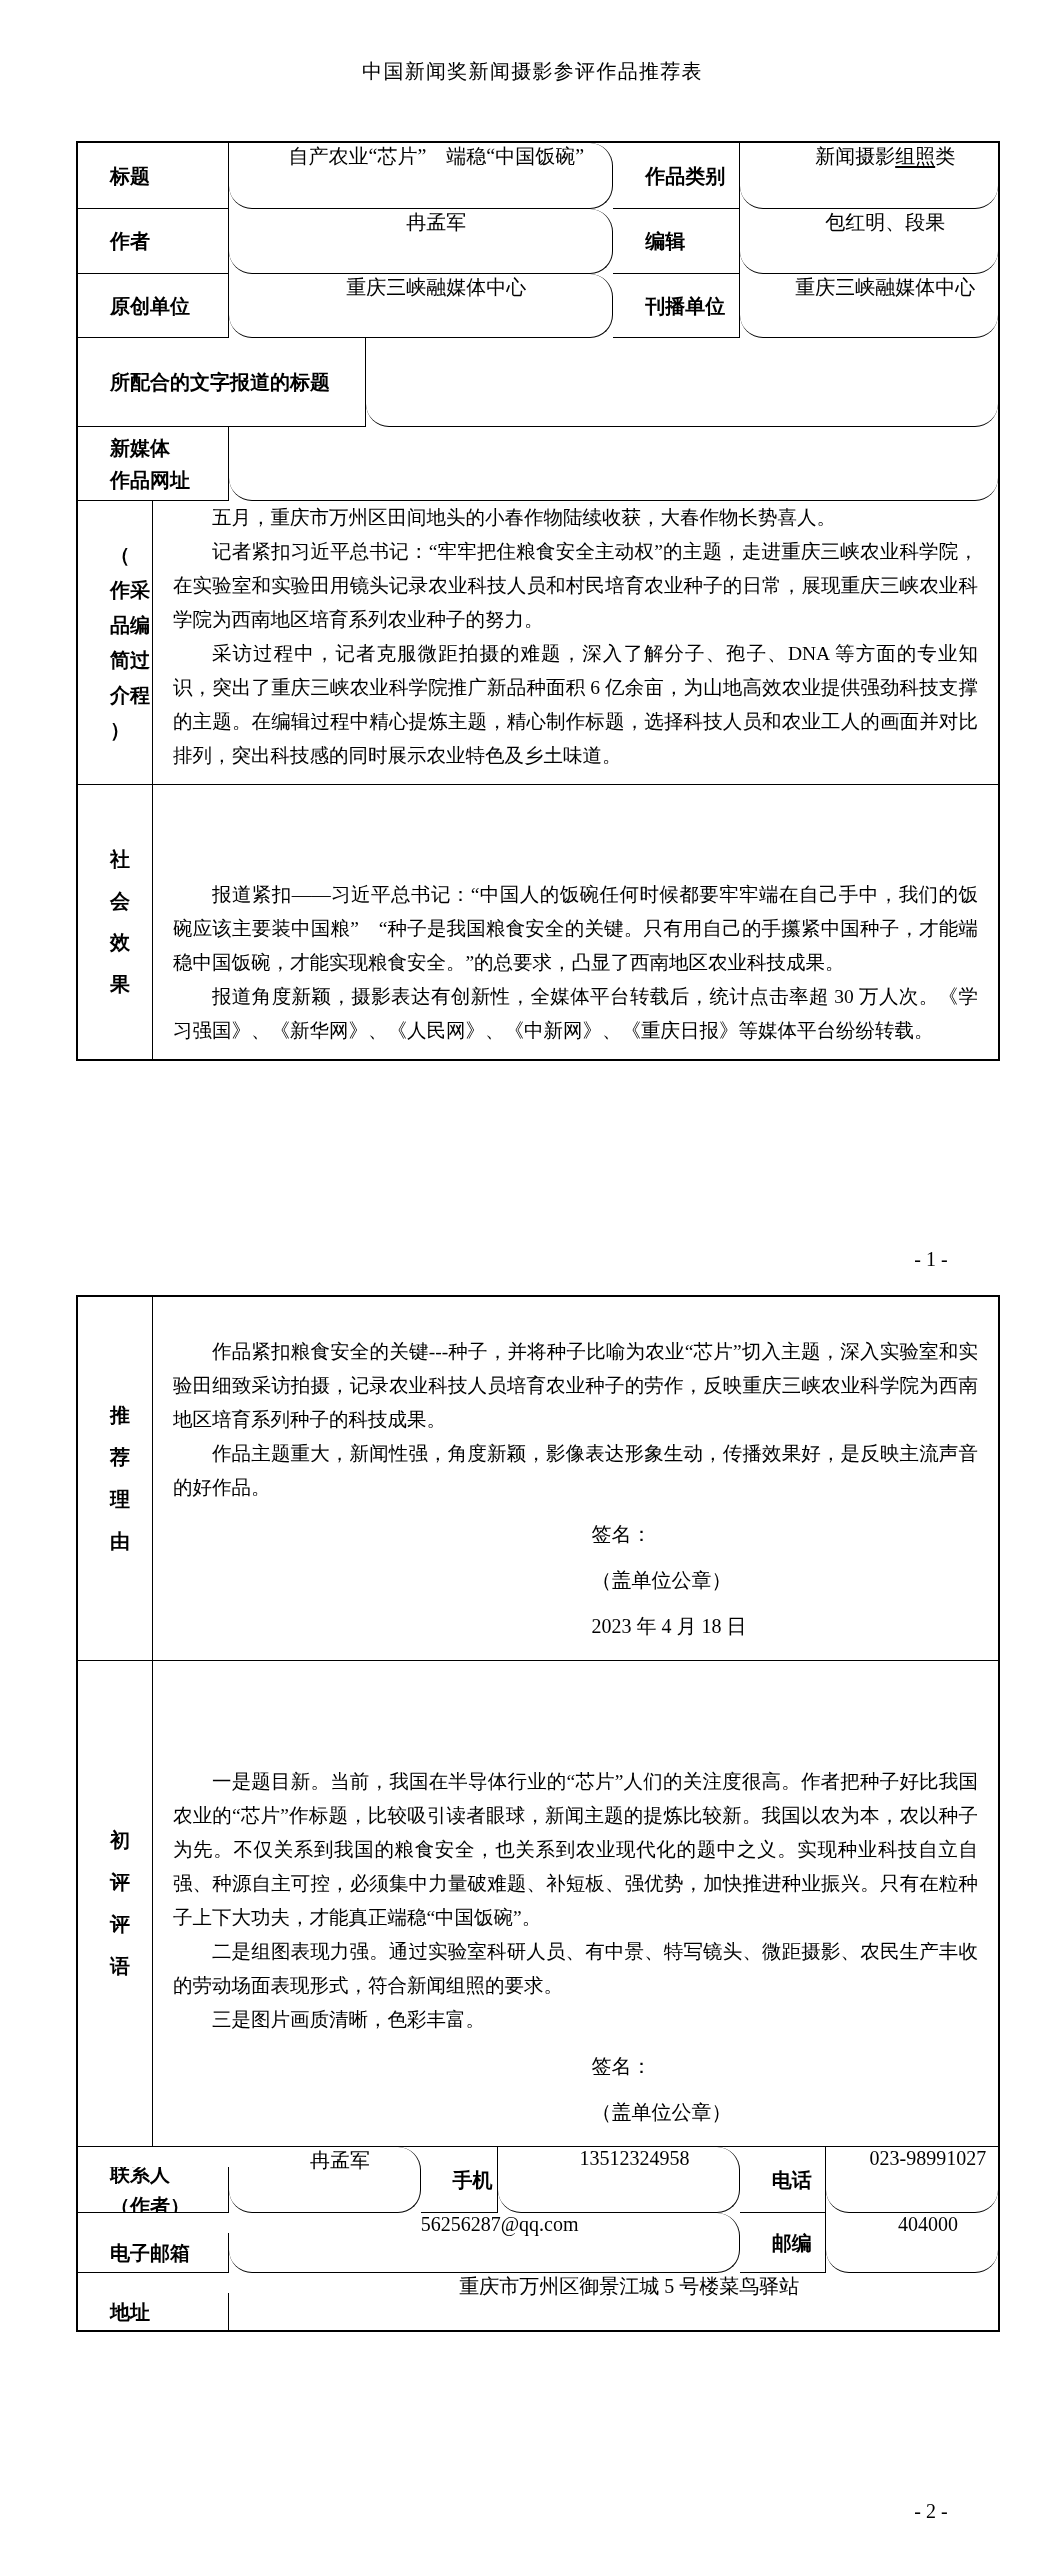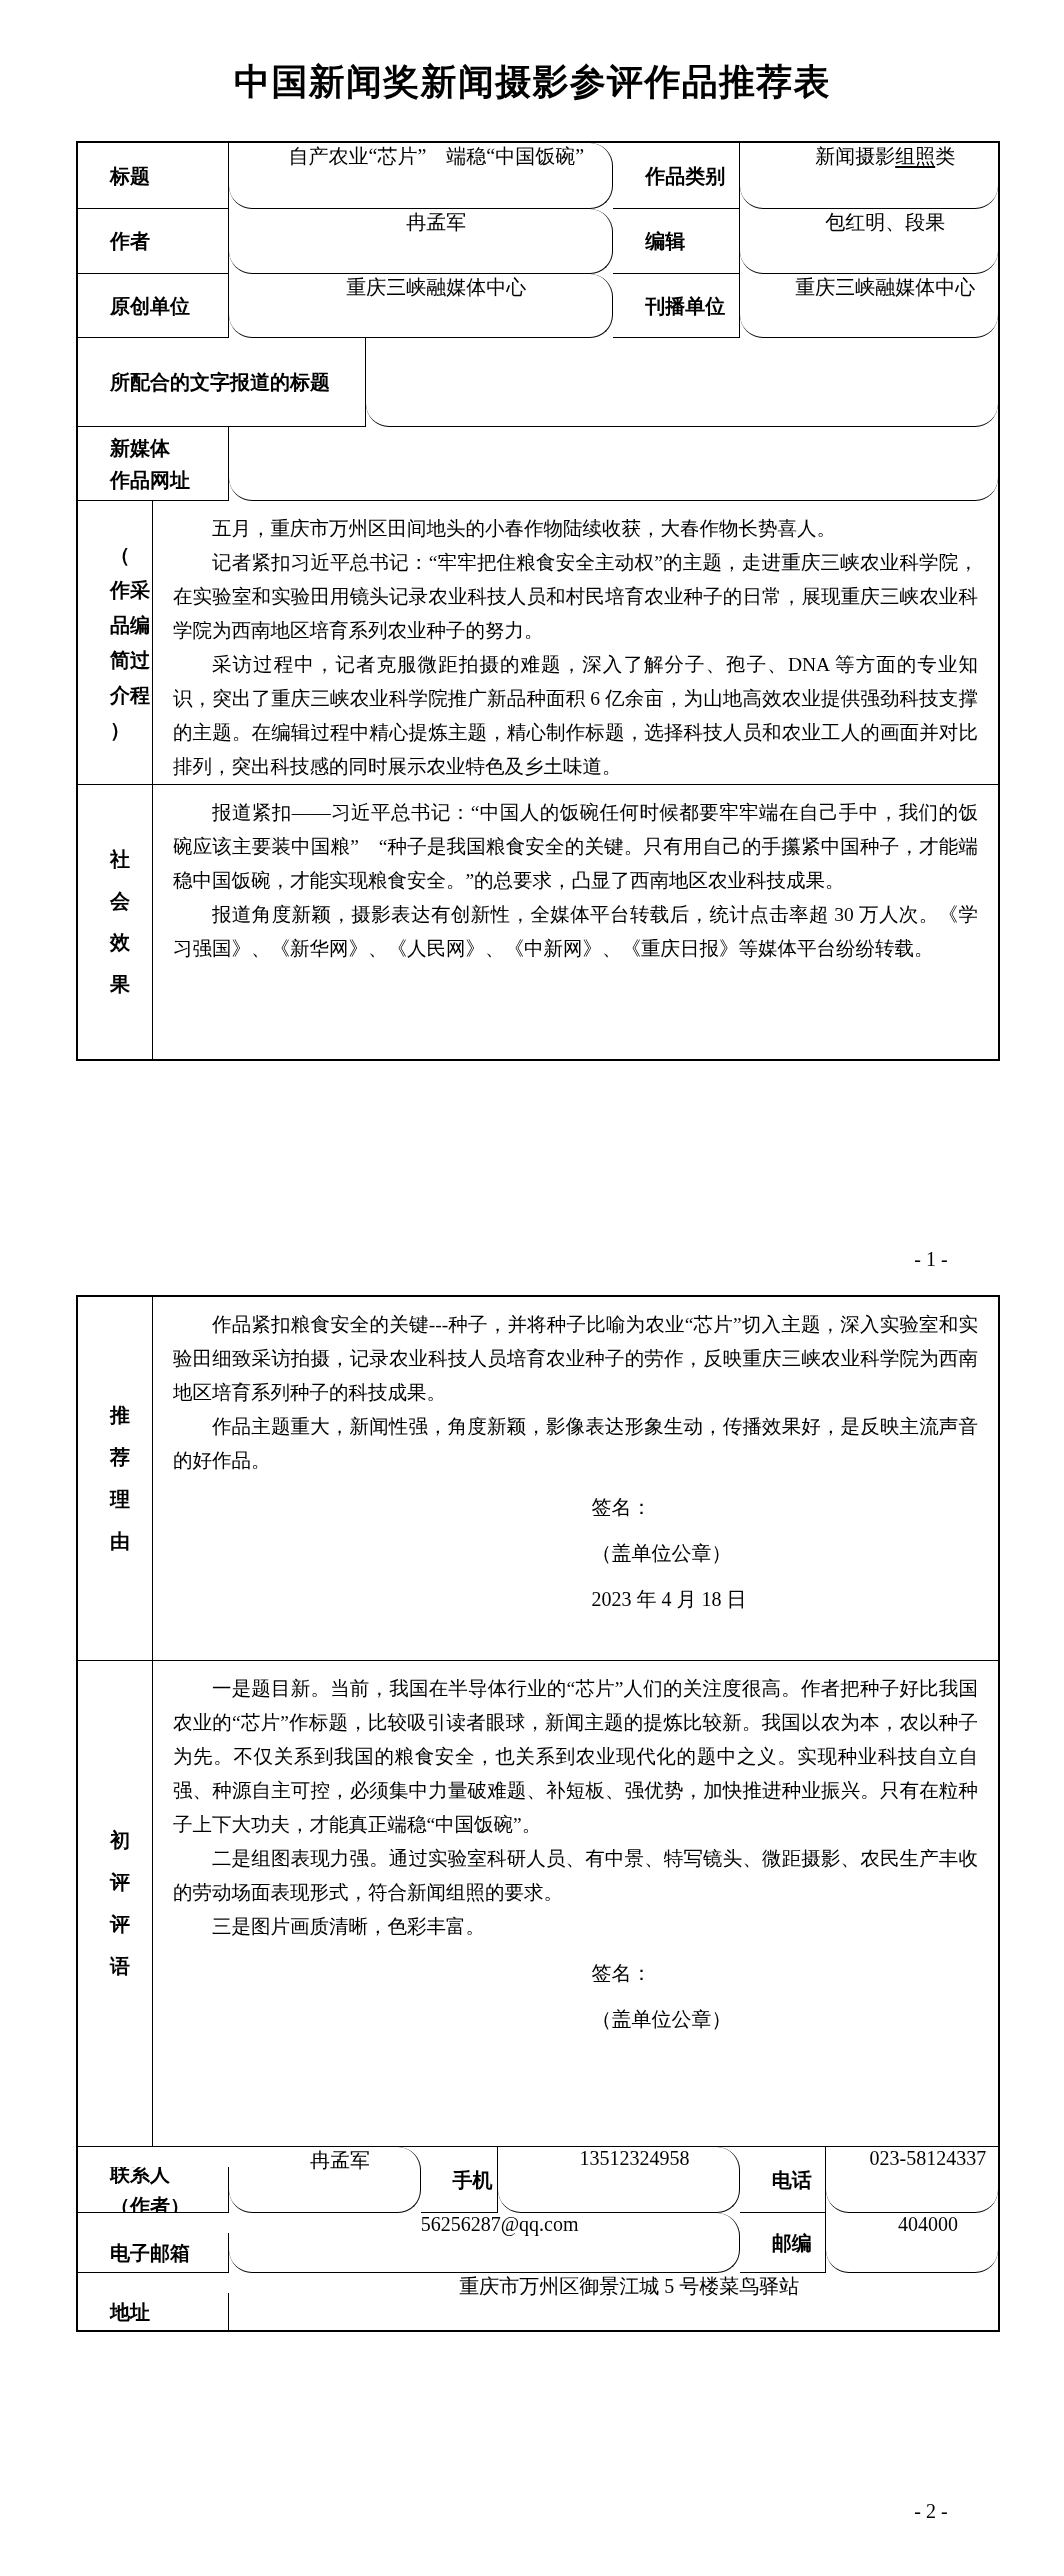--- a/index.html
+++ b/index.html
@@ -5,21 +5,21 @@
   html,body { margin:0; padding:0; background:#ffffff; }
   body {
     width:1065px; height:2576px;
     font-family:"Liberation Serif","DejaVu Serif",serif;
     color:#000;
   }
   .doc { position:relative; width:1065px; height:2576px; background:#fff; overflow:hidden; }
 
   .doc-title {
     position:absolute; top:58px; left:0; width:100%;
-    text-align:center; font-size:36px; font-weight:bold; letter-spacing:1.3px;
+    text-align:center; font-size:20px; font-weight:normal; letter-spacing:1.3px;
   }
 
   .tbl {
     position:absolute; left:76px; width:924px;
     border:2px solid #000; box-sizing:border-box;
     background:#fff;
   }
   .tbl1 { top:141px; }
   .tbl2 { top:1295px; }
 
@@ -42,21 +42,21 @@
   .wideL { width:31.27%; } .wideV { width:68.73%; }
 
   
   .vlab { width:8.15%; font-weight:bold; font-size:20px; flex-direction:column; text-align:center; }
   .vlab .vchar { display:block; }
   .gap22 .vchar { margin:7.4px 0; }
   .vline { display:block; line-height:1.75; }
 
   .vbody {
     width:91.85%;
-    display:flex; flex-direction:column; justify-content:flex-start;
+    display:flex; flex-direction:column; justify-content:flex-end;
     align-items:stretch;
     padding:10.7px 20px;
   }
   .para {
     margin:0; text-indent:2em; font-size:19.5px; line-height:34px;
     text-align:justify; text-justify:inter-ideograph;
   }
   .sign { margin-left:52%; margin-top:6.7px; font-size:20px; line-height:46px; }
   .sign div { white-space:nowrap; }
 
@@ -213,21 +213,21 @@
         <span>（作者）</span>
       </div>
       <div class="cell value c2">冉孟军</div>
       <div class="cell label c3">
           <span>手机</span>
         </div>
       <div class="cell value c4">13512324958</div>
       <div class="cell label c5">
           <span>电话</span>
         </div>
-      <div class="cell value c6">023-58124337</div>
+      <div class="cell value c6">023-98991027</div>
     </div>
 
     <div class="row" style="height:60px">
       <div class="cell label c1">
           <span>电子邮箱</span>
         </div>
       <div class="cell value cEmail">56256287@qq.com</div>
       <div class="cell label c5">
           <span>邮编</span>
         </div>

